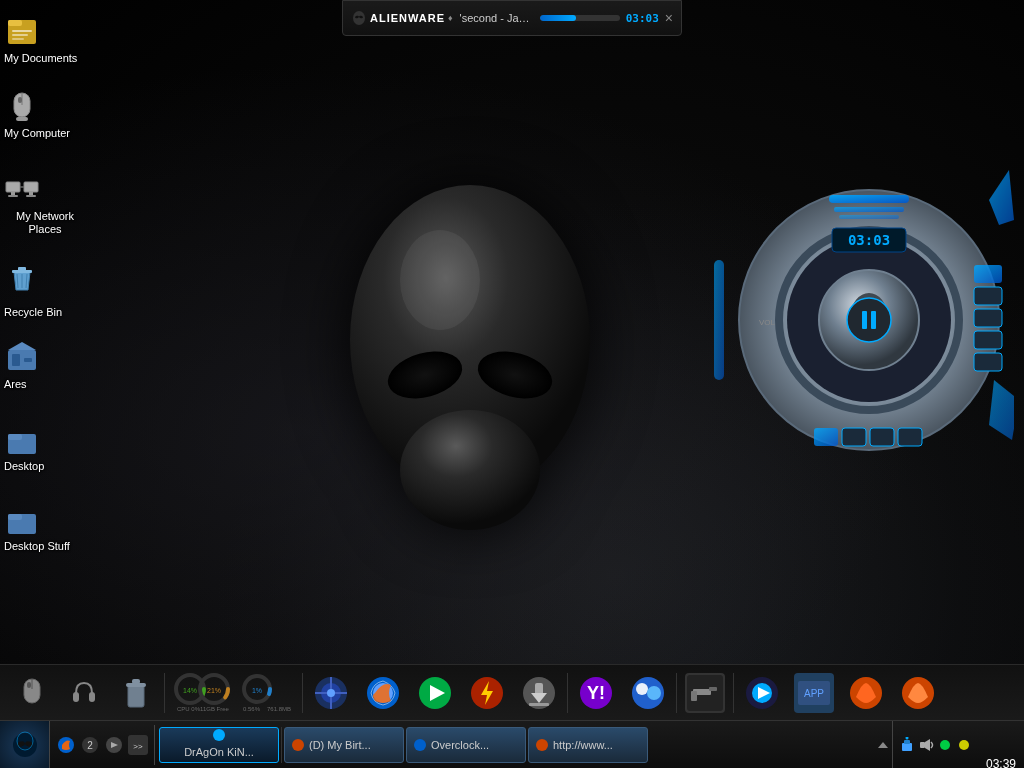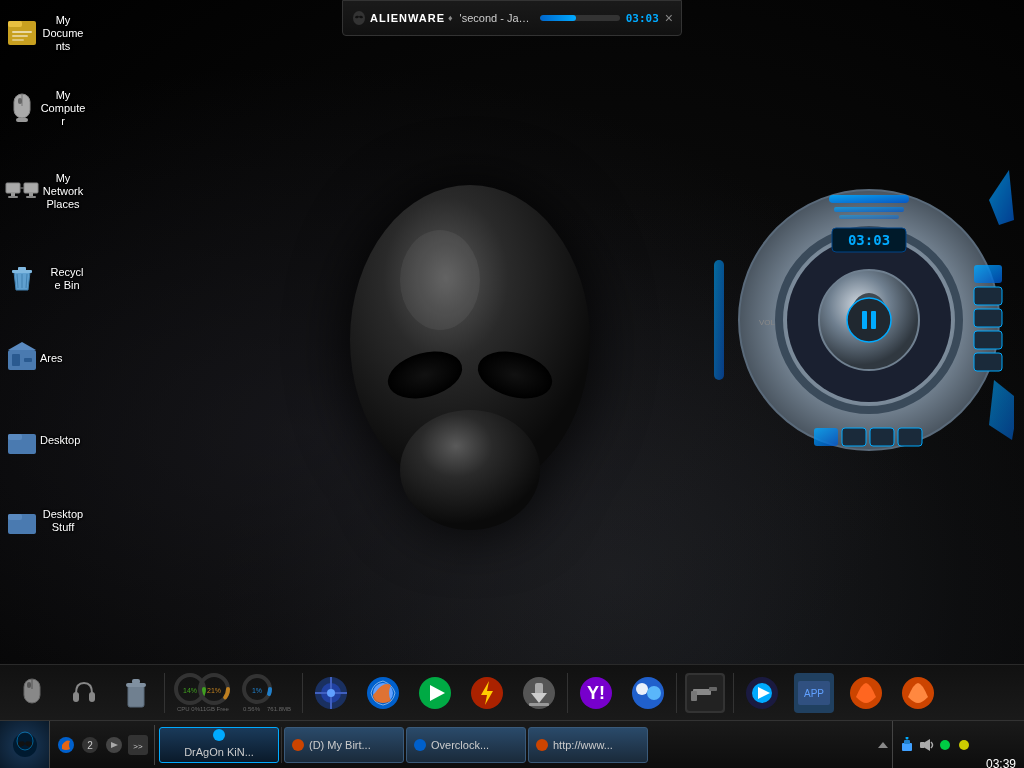--- a/index.html
+++ b/index.html
@@ -50,22 +50,22 @@
       width: 310px;
       height: 380px;
     }
 
     
     .desktop-icon {
       position: absolute;
       left: 0;
       width: 90px;
       display: flex;
-      flex-direction: row;
-      align-items: center;
+      flex-direction: column;
+      align-items: flex-start;
       cursor: pointer;
       padding: 4px;
     }
 
     .icon-img {
       width: 36px;
       height: 36px;
       display: flex;
       align-items: center;
       justify-content: center;

